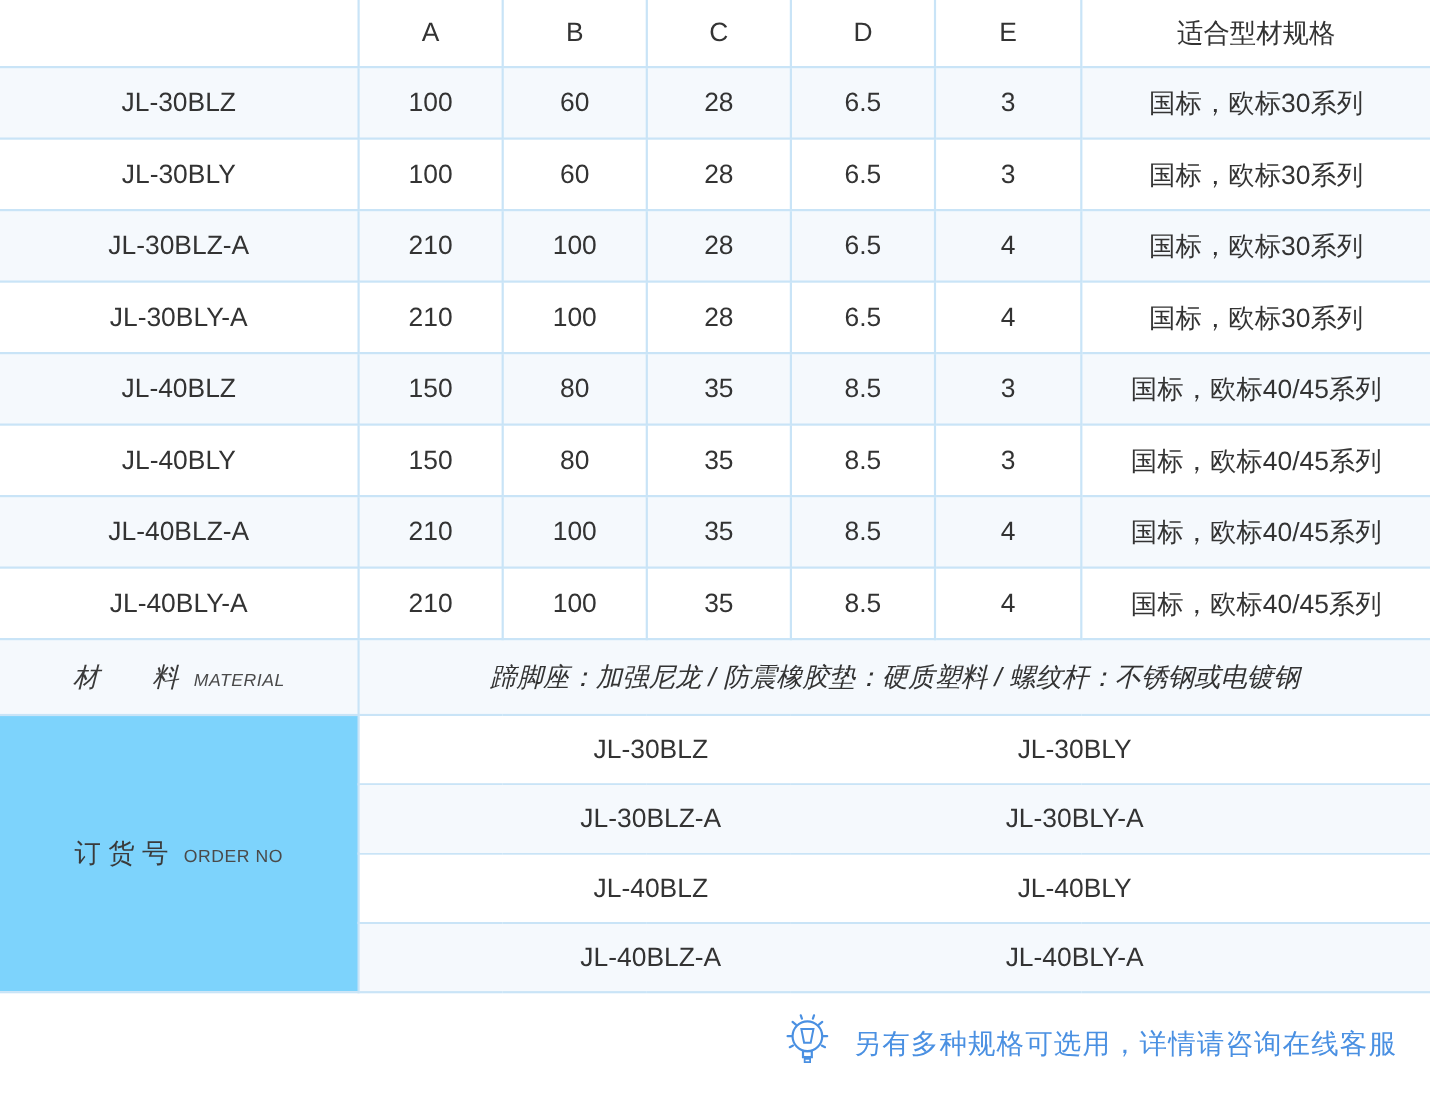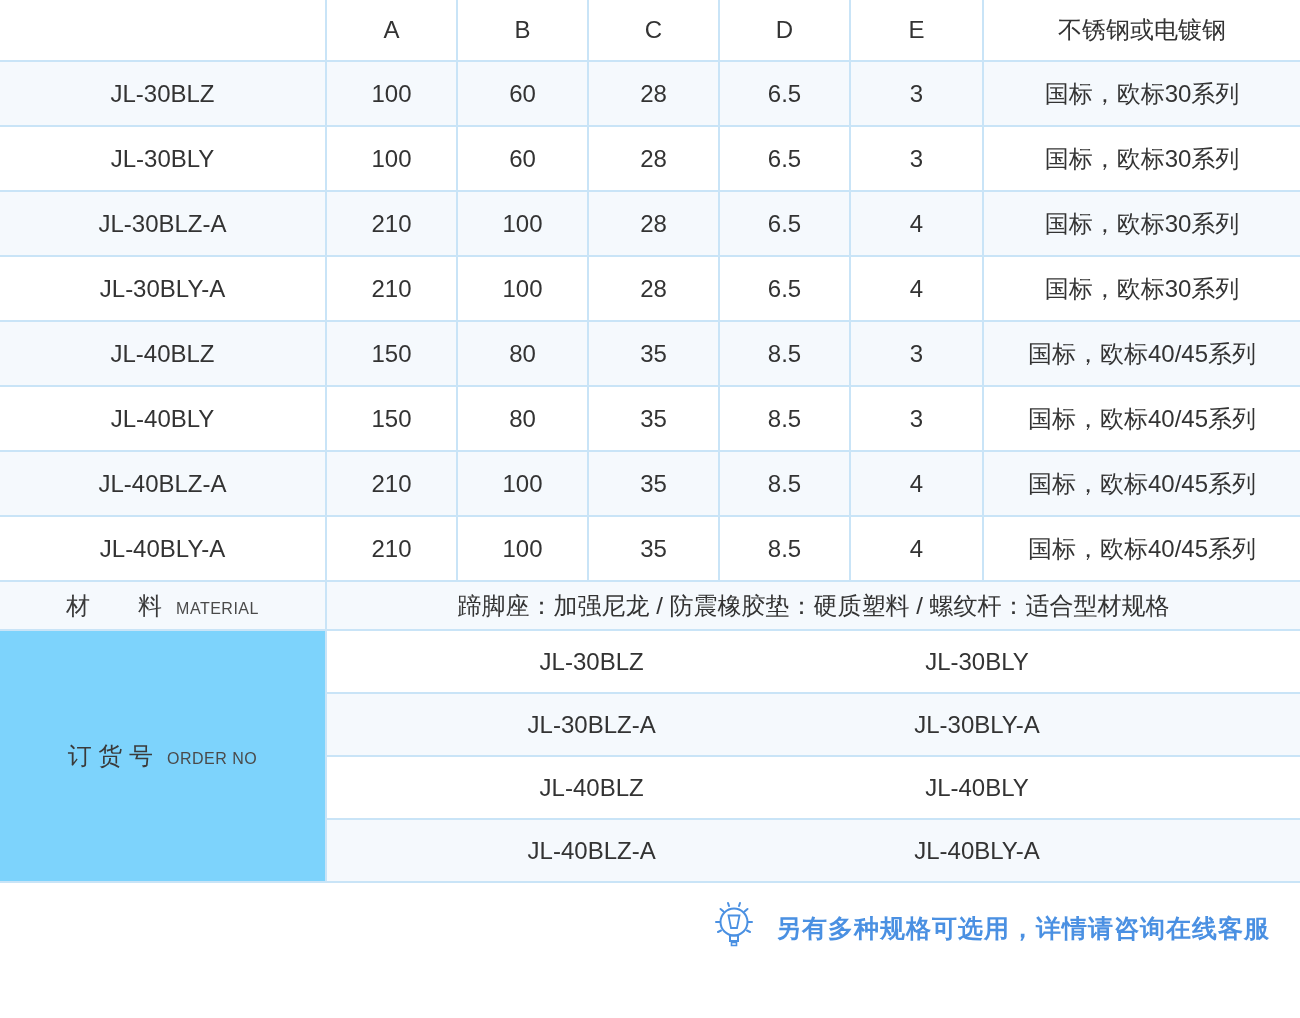--- a/index.html
+++ b/index.html
@@ -32,21 +32,21 @@
   tr.head { height: 61px; }
   tr.head td { background: #ffffff; font-size: 24px; }
   tr.data { height: 65px; }
   tr.data.alt td { background: #f5f9fd; }
   tr.data td { background: #ffffff; }
   td.model {
     text-align: left;
     padding-left: 30px;
   }
   td.speccol { font-size: 23px; }
-  tr.material { height: 49px; }
+  tr.material { height: 69px; font-style: italic; }
   tr.material td { background: #f5f9fd; }
   td.rowlabel {
     text-align: left;
     padding-left: 30px;
     white-space: nowrap;
   }
   td.rowlabel .cn { font-size: 24px; color: #3a3a3a; }
   td.rowlabel .cn2 { margin-left: 48px; }
   td.rowlabel .en {
     font-size: 16px;
@@ -64,30 +64,29 @@
     top: 50%;
     transform: translate(-50%, -50%);
     font-size: 24px;
     white-space: nowrap;
   }
   td.order-cell .ord.c1 { left: 27.2%; }
   td.order-cell .ord.c2 { left: 66.8%; }
   .footer {
     position: absolute;
     left: 0;
-    top: 884px;
+    top: 904px;
     width: 1300px;
     height: 88px;
     display: flex;
     align-items: center;
     justify-content: flex-end;
     padding-right: 30px;
     box-sizing: border-box;
     background: #ffffff;
-    font-weight: bold;
   }
   .footer .bulb { width: 56px; height: 60px; margin-right: 14px; flex: 0 0 auto; }
   .footer .note {
     font-size: 25px;
     color: #4a90e2;
     letter-spacing: 1px;
     white-space: nowrap;
   }
 </style>
 </head>
@@ -107,21 +106,21 @@
     </colgroup>
 
     <tbody>
         <tr class="head">
       <td></td>
       <td>A</td>
       <td>B</td>
       <td>C</td>
       <td>D</td>
       <td>E</td>
-      <td>不锈钢或电镀钢</td>
+      <td>适合型材规格</td>
     </tr>
 
     <tr class="data alt">
       <td class="model">JL-30BLZ</td>
       <td>100</td>
       <td>60</td>
       <td>28</td>
       <td>6.5</td>
       <td>3</td>
       <td class="speccol">国标，欧标30系列</td>
@@ -187,21 +186,21 @@
       <td>35</td>
       <td>8.5</td>
       <td>4</td>
       <td class="speccol">国标，欧标40/45系列</td>
     </tr>
 
     <tr class="material">
       <td class="rowlabel">
         <span class="cn">材</span><span class="cn cn2">料</span><span class="en">MATERIAL</span>
       </td>
-      <td class="material-value" colspan="6">蹄脚座：加强尼龙 / 防震橡胶垫：硬质塑料 / 螺纹杆：适合型材规格</td>
+      <td class="material-value" colspan="6">蹄脚座：加强尼龙 / 防震橡胶垫：硬质塑料 / 螺纹杆：不锈钢或电镀钢</td>
     </tr>
 
     <tr class="order">
       <td class="rowlabel order-label" rowspan="4">
         <span class="cn">订 货 号</span><span class="en">ORDER NO</span>
       </td>
       <td class="order-cell" colspan="6">
         <span class="ord c1">JL-30BLZ</span>
         <span class="ord c2">JL-30BLY</span>
       </td>

